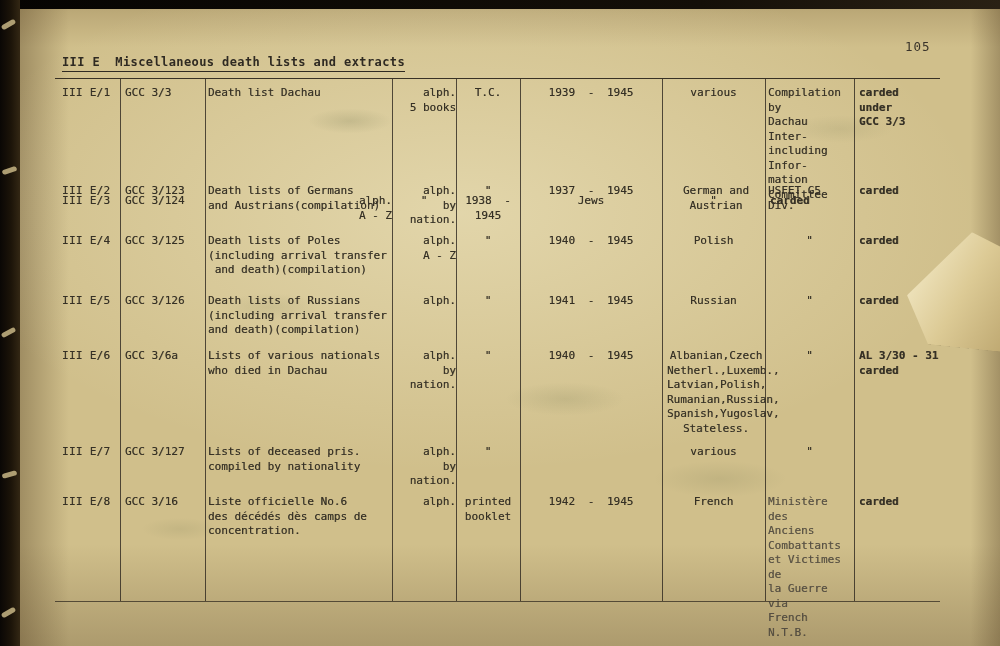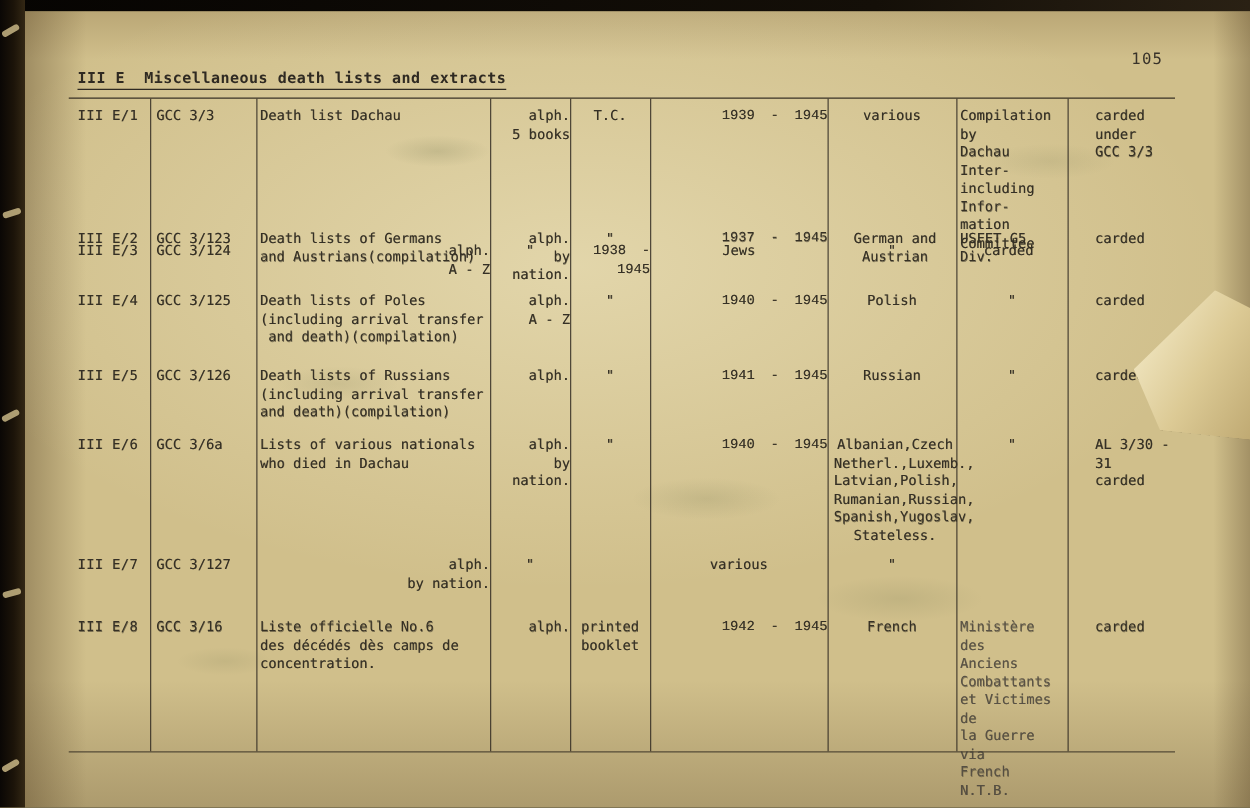--- a/index.html
+++ b/index.html
@@ -68,26 +68,26 @@
   .r5{top:215px;}.r6{top:270px;} .r7{top:366px;} .r8{top:416px;}
   .cell{
     white-space:pre-wrap;font-size:11px;line-height:1.32;color:#353025;
     text-shadow:.3px .3px .5px rgba(53,48,37,.55);overflow:visible;
   }
   .c-ref{padding-left:7px;letter-spacing:.3px;}
   .c-gcc{padding-left:5px;}
   .c-desc{padding-left:3px;}
   .c-arr{text-align:right;}
   .c-form{text-align:center;}
-  .c-dates{text-align:right;word-spacing:6px;font-family:Liberation Mono, monospace;}
+  .c-dates{text-align:center;word-spacing:6px;}
   .c-nat{text-align:center;}
   .r2 .c-nat,.r6 .c-nat{text-align:center;padding-left:5px;}
   .c-comp{padding-left:3px;}
   .r3 .c-comp,.r4 .c-comp,.r5 .c-comp,.r6 .c-comp,.r7 .c-comp{text-align:center;padding-left:0;}
-  .c-card{padding-left:22px;}
+  .c-card{padding-left:5px;font-weight:bold;}
   .r8 .c-comp{color:#45403a;opacity:.85;}
 </style>
 </head>
 <body>
 
 <div class="top-band"></div>
 <div class="binding"></div>
 <div class="stitch st1"></div>
 <div class="stitch st2"></div>
 <div class="stitch st3"></div>
@@ -200,20 +200,22 @@
 Spanish,Yugoslav,
 Stateless.</div>
       <div class="cell c-comp">"</div>
       <div class="cell c-card">AL 3/30 - 31
 carded</div>
     </div>
 
     <div class="row r7">
       <div class="cell c-ref">III E/7</div>
       <div class="cell c-gcc">GCC 3/127</div>
+      <div class="cell c-desc">Lists of deceased pris.
+compiled by nationality</div>
       <div class="cell c-arr">alph.
 by nation.</div>
       <div class="cell c-form">"</div>
       <div class="cell c-dates"></div>
       <div class="cell c-nat">various</div>
       <div class="cell c-comp">"</div>
       <div class="cell c-card"></div>
     </div>
 
     <div class="row r8">

